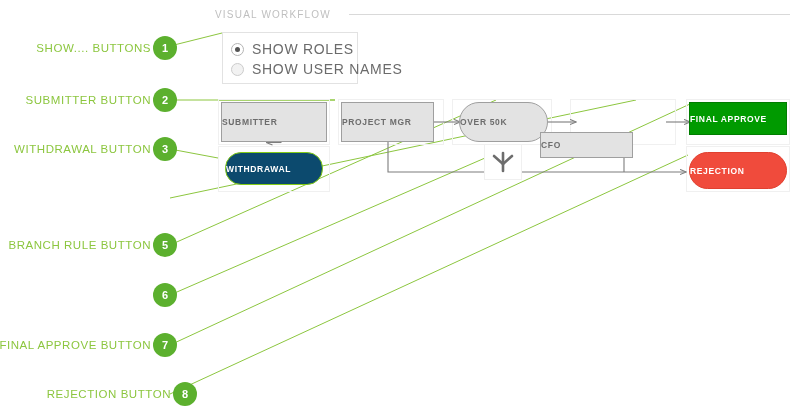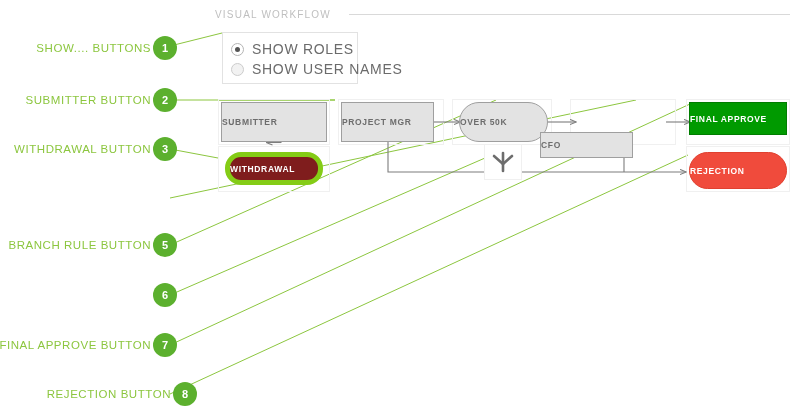--- a/index.html
+++ b/index.html
@@ -60,21 +60,21 @@
   
   #flow{position:absolute;left:0;top:0;width:799px;height:411px;z-index:2;}
   .cell{position:absolute;border:1px solid #f0f0f0;box-sizing:border-box;}
   .node{
     position:absolute;box-sizing:border-box;
     display:flex;align-items:center;
     font-size:8.5px;font-weight:bold;letter-spacing:.65px;text-align:center;
   }
   .node.role{background:#e3e3e3;border:1px solid #9f9f9f;color:#6d6d6d;}
   .node.rule{background:#e3e3e3;border:1px solid #9f9f9f;color:#6d6d6d;border-radius:22px;}
-  .node.withdraw{background:#7f1d1d;border:5px solid #84cc16;color:#ffffff;border-radius:16px;}
+  .node.withdraw{background:#0c4a6e;border:1px solid #84cc16;color:#ffffff;border-radius:16px;}
   .node.approve{background:#009a00;border:1px solid #007d00;color:#ffffff;}
   .node.reject{background:#f04b3c;border:1px solid #e0402f;color:#ffffff;border-radius:20px;}
 
   
   #connectors{position:absolute;left:0;top:0;width:799px;height:411px;}
 
   .drill{position:absolute;border:1px solid #f0f0f0;background:#ffffff;box-sizing:border-box;
          display:flex;align-items:center;justify-content:center;}
 </style>
 </head>

